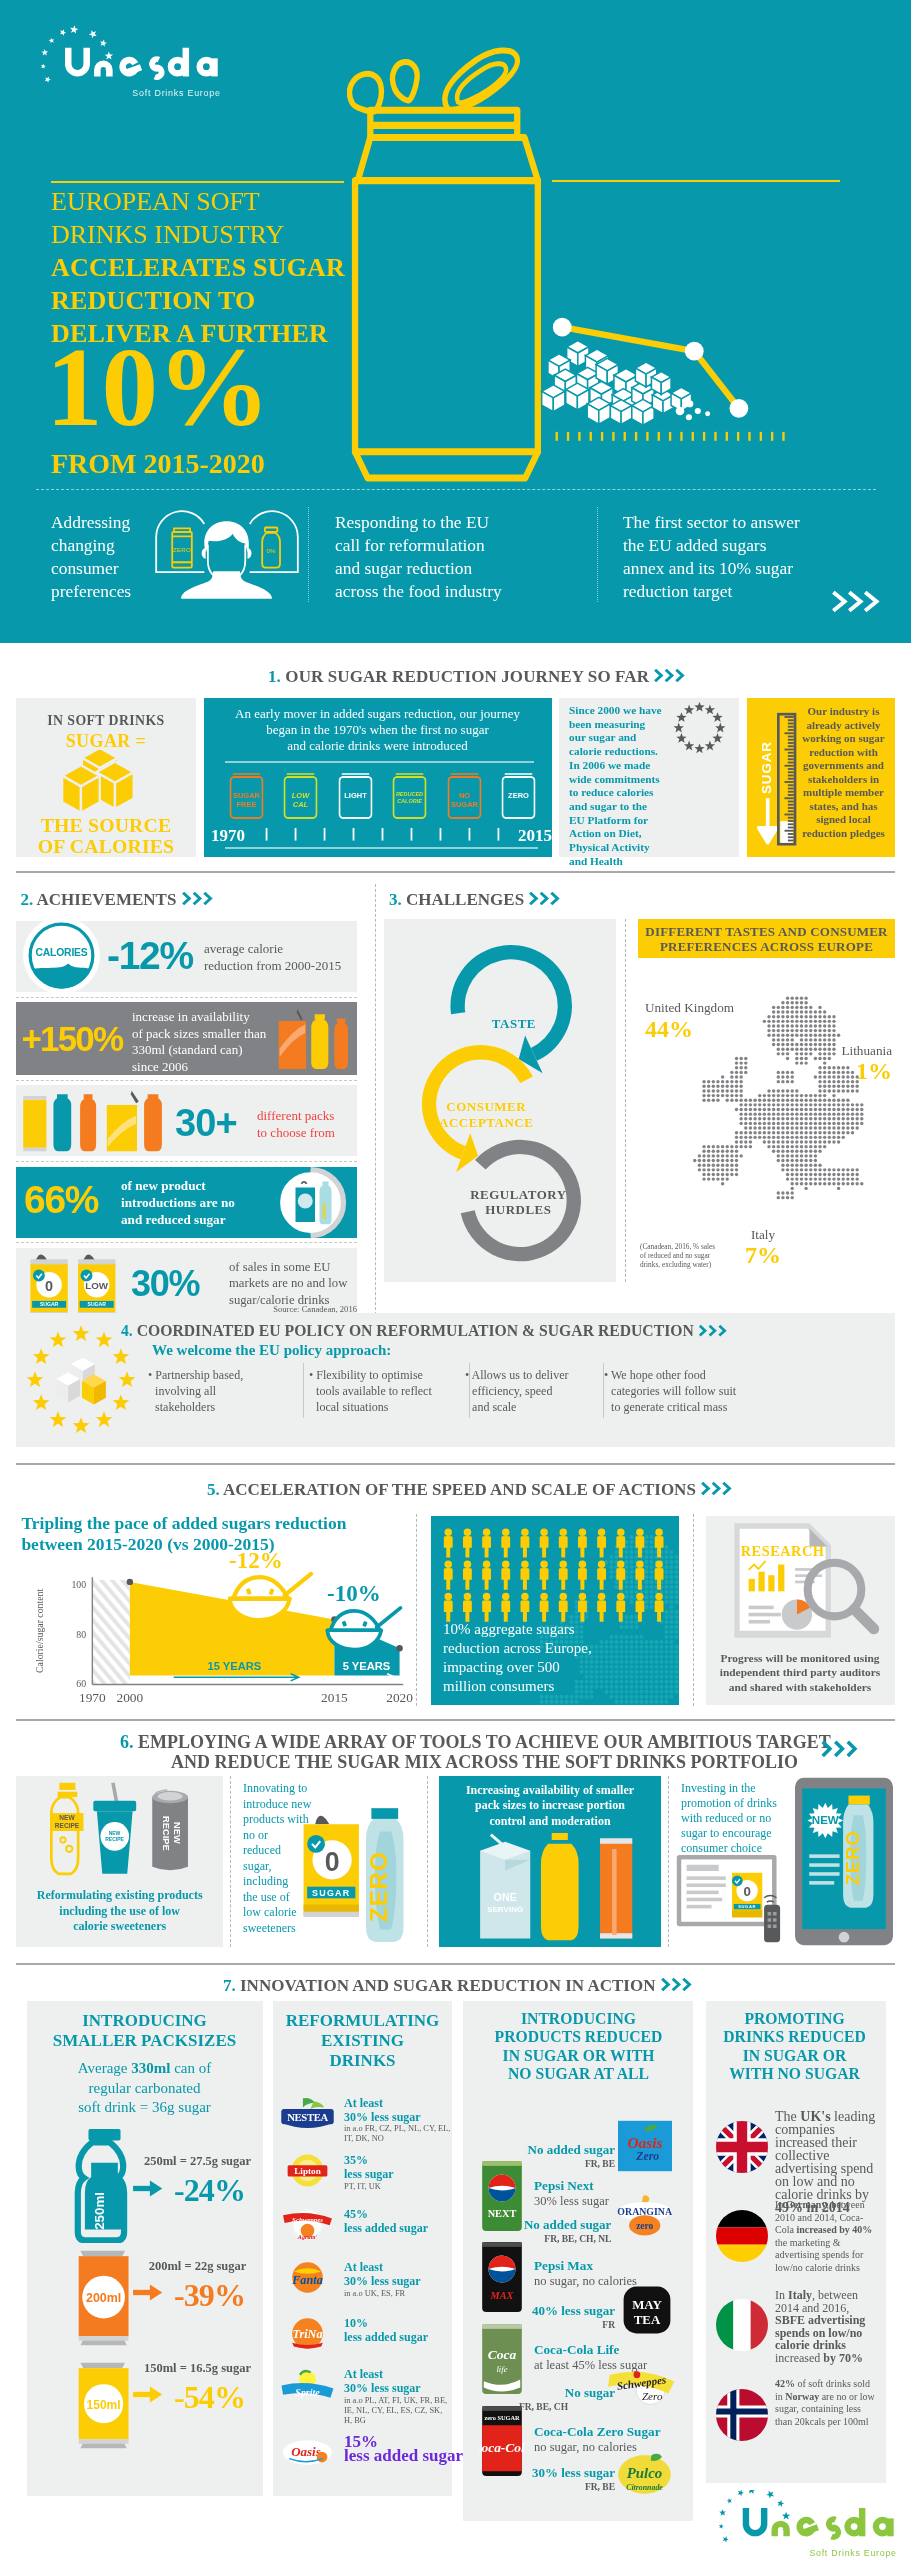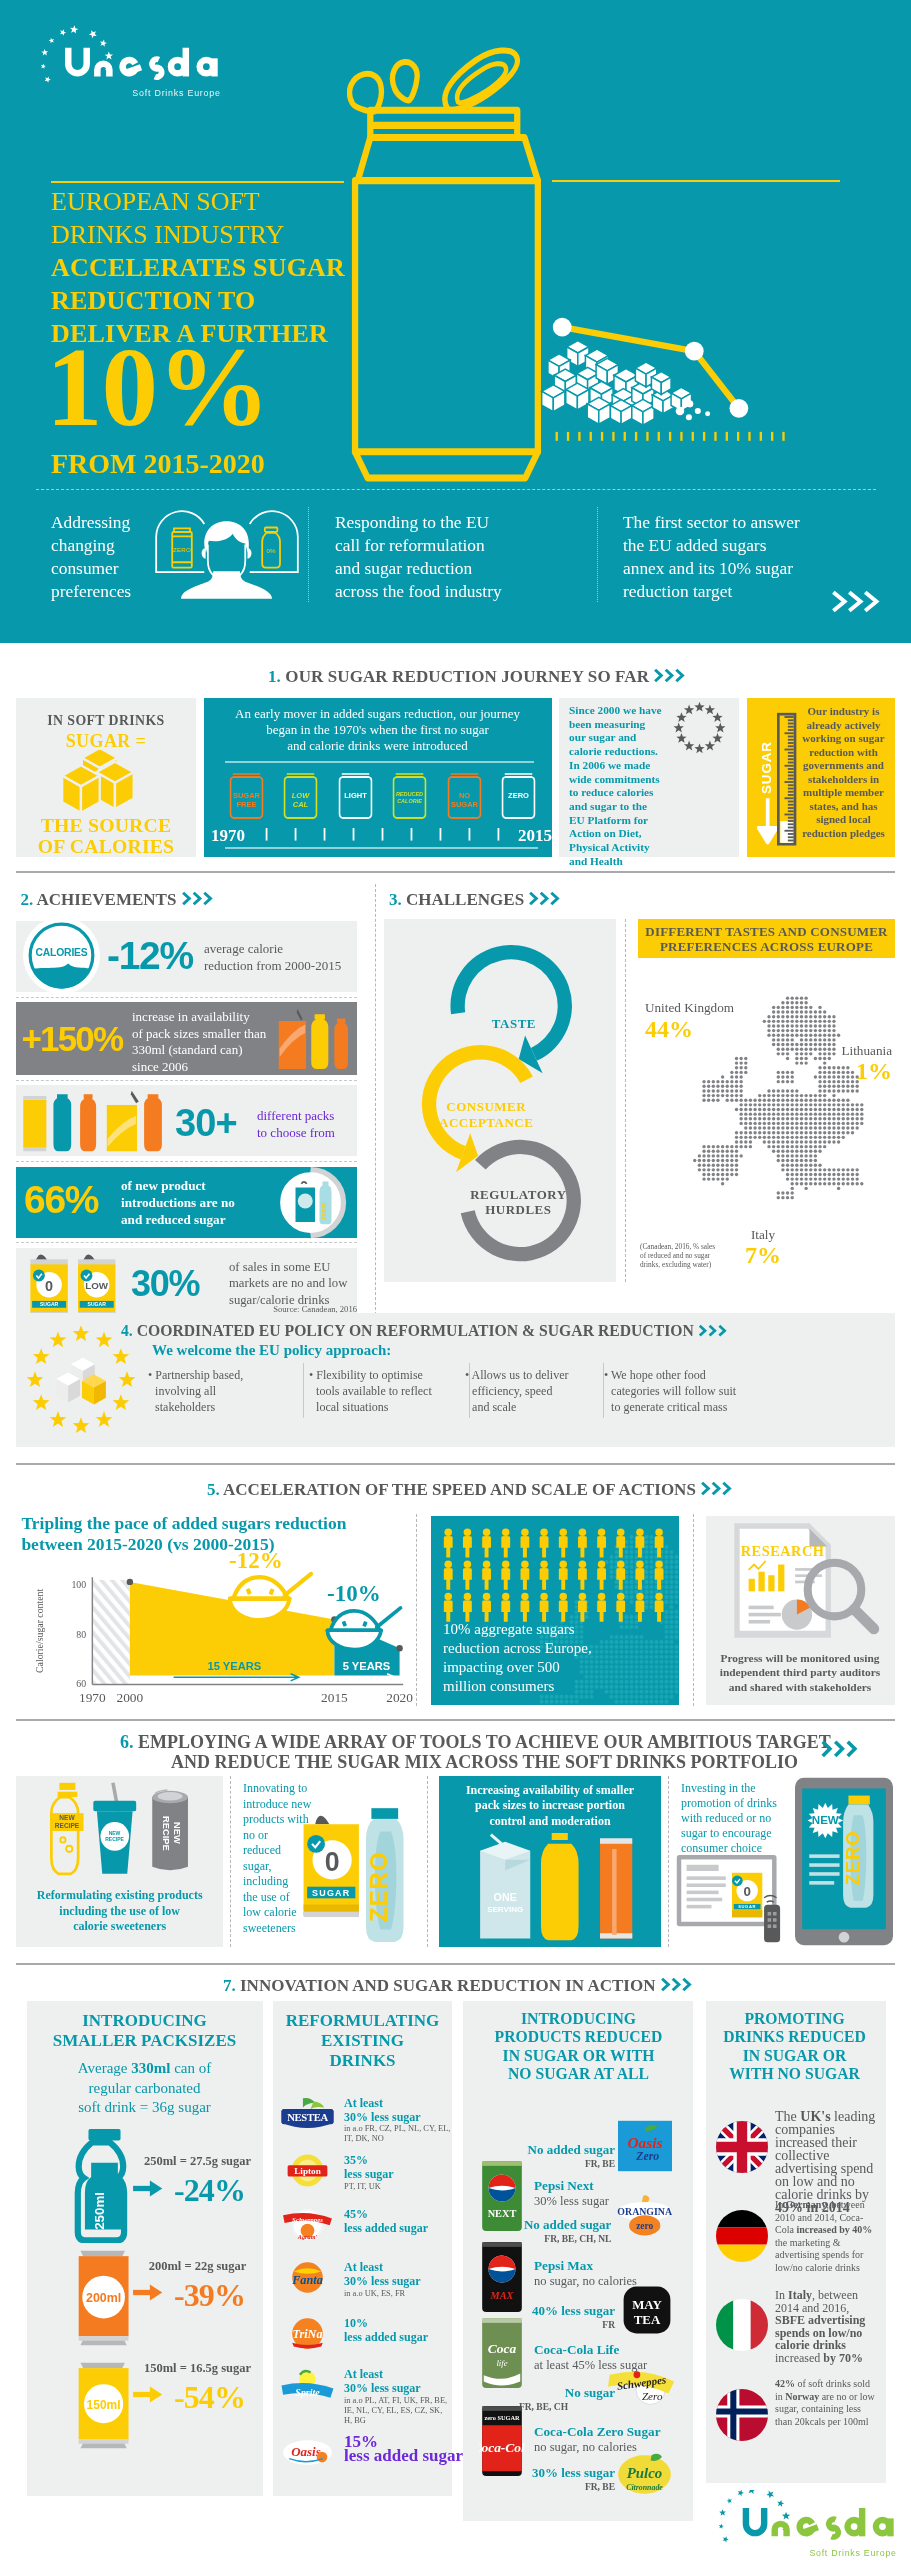--- a/index.html
+++ b/index.html
@@ -498,21 +498,21 @@
   <path d="M2 12 h26 v54 h-26 Z" fill="#fccd04"></path>
       <path d="M2 8 h26 v4 h-26 Z M2 66 h26 v4 h-26 Z" fill="#d2d3d5"></path>
   <path d="M40 6 h12 v5 h-12 Z M36 18 q0 -6 5 -8 h10 q5 2 5 8 v44 q0 8 -5 8 h-10 q-5 0 -5 -8 Z" fill="#0799ab"></path>
   <path d="M70 6 h10 v5 h-10 Z M66 20 q0 -7 5 -9 h8 q5 2 5 9 v42 q0 8 -5 8 h-8 q-5 0 -5 -8 Z" fill="#f47b20"></path>
   <path d="M96 18 h34 v52 h-34 Z" fill="#fccd04"></path>
   <path d="M97 56 q16 -20 32 -26 v9 q-16 7 -32 26 Z" fill="#fde27c"></path>
   <path d="M124 2 l8 12 -3 2 -6 -10 Z" fill="#58595b"></path>
   <path d="M142 6 h12 v5 h-12 Z M138 18 q0 -6 5 -8 h10 q5 2 5 8 v44 q0 8 -5 8 h-10 q-5 0 -5 -8 Z" fill="#f47b20"></path>
 </svg>
 <div style="position:absolute;left:175px;top:1102px;color:#0799ab;font-family:'Liberation Sans',sans-serif;font-weight:bold;font-size:38px;letter-spacing:-0.9px">30+</div>
-<div style="position:absolute;left:257px;top:1108px;width:116px;color:#6d28d9;font-size:13px;line-height:16.5px" class="nw">
+<div style="position:absolute;left:257px;top:1108px;width:116px;color:#ef4444;font-size:13px;line-height:16.5px" class="nw">
   <div>different packs</div>
   <div>to choose from</div>
 </div>
 <div class="dashh" style="left:16px;top:1161px;width:341px;border-top-color:#c6c8c9"></div>
 
 <div class="tealbox" style="left:16px;top:1167px;width:341px;height:71px"></div>
 <div style="position:absolute;left:24px;top:1178px;color:#fccd04;font-family:'Liberation Sans',sans-serif;font-weight:bold;font-size:39px;letter-spacing:-1.3px">66%</div>
 <div style="position:absolute;left:121px;top:1177px;width:152px;color:#fff;font-weight:bold;font-size:13.2px;line-height:17px" class="nw">
   <div>of new product</div>
   <div>introductions are no</div>
@@ -2872,21 +2872,21 @@
         </svg></div>
       <div style="position:absolute;left:71px;top:234px;width:152px;color:#0799ab;font-weight:bold;font-size:13.2px;white-space:nowrap">Pepsi Max</div>
       <div style="position:absolute;left:71px;top:250px;width:179px;color:#58595b;font-size:12.5px;white-space:nowrap">no sugar, no calories</div>
       <div style="position:absolute;left:159px;top:261px"><svg width="50" height="50" viewBox="0 0 62 62">
           <rect x="2" y="2" width="58" height="58" rx="16" fill="#111111"></rect>
           <text x="31" y="30" text-anchor="middle" font-family:'liberation="" sans',sans-serif="" font-weight="bold" font-size="16" fill="#ffffff">MAY</text>
           <text x="31" y="48" text-anchor="middle" font-family:'liberation="" sans',sans-serif="" font-weight="bold" font-size="16" fill="#ffffff">TEA</text>
         </svg></div>
       <div style="position:absolute;left:9px;top:279px;width:143px;text-align:right;color:#0799ab;font-weight:bold;font-size:13px;white-space:nowrap">40% less sugar</div>
       <div style="position:absolute;left:9px;top:296px;width:143px;text-align:right;color:#58595b;font-weight:bold;font-size:9.5px;white-space:nowrap">FR</div>
-      <div style="position:absolute;left:16px;top:289px"><svg width="46" height="80" viewBox="0 0 58 96">
+      <div style="position:absolute;left:16px;top:295px"><svg width="46" height="80" viewBox="0 0 58 96">
           <rect x="4" y="4" width="50" height="88" rx="5" fill="#6d8f52"></rect>
           <rect x="4" y="4" width="50" height="6" fill="#b8c9a5"></rect>
           <text x="29" y="48" text-anchor="middle" font-family="Liberation Serif,serif" font-style="italic" font-weight="bold" font-size="17" fill="#ffffff">Coca</text>
           <text x="29" y="64" text-anchor="middle" font-family="Liberation Serif,serif" font-style="italic" font-size="11" fill="#ffffff">life</text>
           <path d="M6 76 q24 10 46 -2 v10 q-24 10 -46 0 Z" fill="#ffffff"></path>
         </svg></div>
       <div style="position:absolute;left:71px;top:318px;width:152px;color:#0799ab;font-weight:bold;font-size:13.2px;white-space:nowrap">Coca-Cola Life</div>
       <div style="position:absolute;left:71px;top:334px;width:179px;color:#58595b;font-size:12.5px;white-space:nowrap">at least 45% less sugar</div>
       <div style="position:absolute;left:145px;top:343px"><svg width="68" height="41" viewBox="0 0 80 46">
           <circle cx="50" cy="26" r="17" fill="#ffffff" stroke="#d7d8da"></circle>

